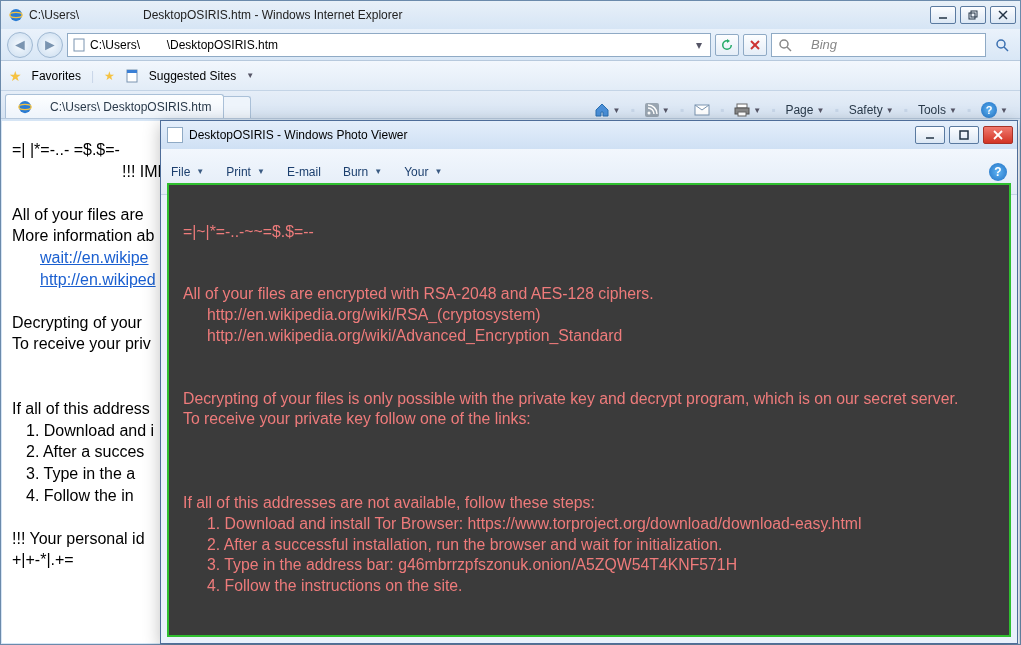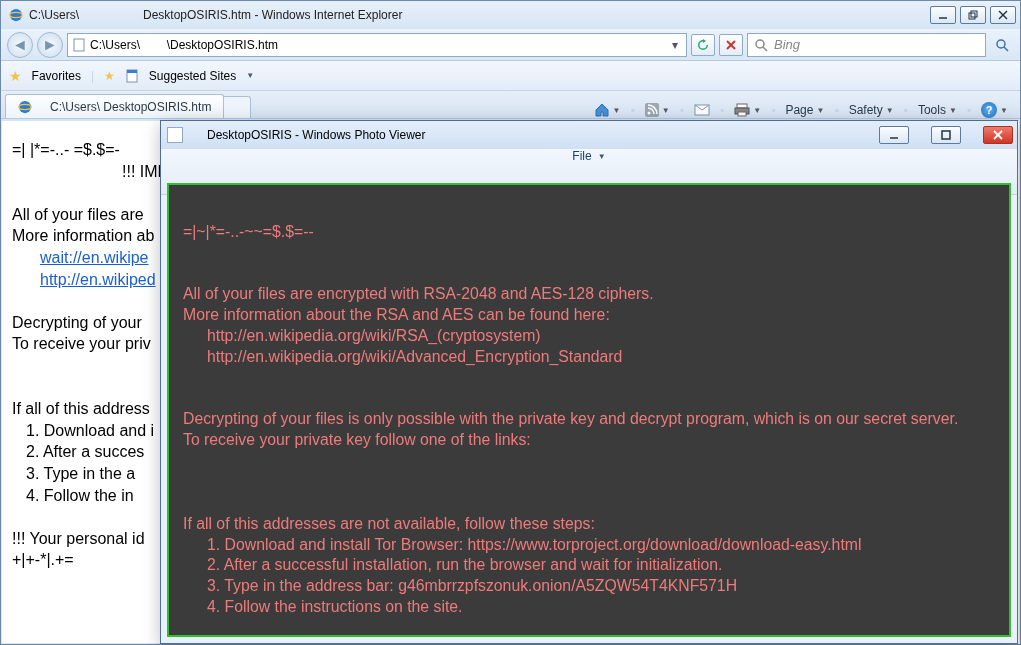--- a/index.html
+++ b/index.html
@@ -11,42 +11,42 @@
   .ie-titlebar .spacer { flex:1; }
   .winbtn { width:26px; height:18px; margin-left:4px; border:1px solid #5a7aa0; background:linear-gradient(#fcfdff,#dbe7f4); border-radius:2px; display:flex; align-items:center; justify-content:center; font-size:10px; color:#234; cursor:pointer;}
   .winbtn svg { width:10px; height:10px; }
   .ie-nav { height:32px; display:flex; align-items:center; padding:2px 6px; gap:4px; background:linear-gradient(#eaf2fb,#d9e7f6); border-bottom:1px solid #b7c9dd; }
   .navcircle { width:26px; height:26px; border-radius:50%; background:radial-gradient(#f5faff,#cadcee); border:1px solid #9fb8d2; display:flex; align-items:center; justify-content:center; color:#7a94b0;}
   .addrbox { flex:1; height:24px; border:1px solid #8faac5; background:#fff; display:flex; align-items:center; padding:0 4px; font-size:12px; }
   .addrbox .pageicon { width:14px; height:14px; margin-right:4px; }
   .addrbox input { flex:1; border:none; outline:none; font-size:12px; }
   .addrbox .dd { width:14px; color:#556; text-align:center; cursor:pointer;}
   .smallbtn { width:24px; height:22px; border:1px solid #8faac5; background:linear-gradient(#fdfeff,#e4edf7); display:flex; align-items:center; justify-content:center; cursor:pointer; border-radius:2px;}
-  .searchbox { width:239px; height:24px; border:1px solid #8faac5; background:#fff; display:flex; align-items:center; padding:0 6px; gap:6px; color:#888; font-style:italic; font-size:13px;}
+  .searchbox { width:215px; height:24px; border:1px solid #8faac5; background:#fff; display:flex; align-items:center; padding:0 6px; gap:19px; color:#888; font-style:italic; font-size:13px;}
   .ie-fav { height:30px; display:flex; align-items:center; padding:0 8px; gap:10px; background:linear-gradient(#f2f7fd,#e2ecf7); border-bottom:1px solid #c4d4e6; font-size:12px;}
   .favstar { color:#f5c242; font-size:14px;}
   .ie-tabs { height:28px; display:flex; align-items:flex-end; padding:0 4px; background:linear-gradient(#e6eef8,#d6e3f2); border-bottom:1px solid #b7c9dd;}
   .ie-tab { height:24px; padding:0 12px; background:linear-gradient(#fdfeff,#eef4fb); border:1px solid #aac0d8; border-bottom:none; border-radius:3px 3px 0 0; display:flex; align-items:center; gap:18px; font-size:12px; color:#2a3a4a; cursor:pointer;}
   .ie-tab .ieicon { width:14px; height:14px; }
   .newtab { width:28px; height:22px; border:1px solid #aac0d8; border-bottom:none; background:#eef4fb; margin-left:-1px; border-radius:0 3px 0 0;}
   .ie-cmdbar { flex:1; display:flex; align-items:center; justify-content:flex-end; gap:10px; padding-right:8px; font-size:12px; color:#2a3a4a;}
   .cmditem { display:flex; align-items:center; gap:3px; cursor:pointer;}
   .cmditem .dd { font-size:8px; color:#556;}
   .ie-content { position:absolute; left:1px; top:120px; right:1px; bottom:1px; background:#fff; padding:18px 10px; font-size:16px; color:#000; line-height:1.35; overflow:hidden;}
   .ie-content a { color:#1a5fd0; text-decoration:underline; }
   .ie-content .indent { padding-left:28px; }
 
   
   .pv-window { position:absolute; left:160px; top:120px; width:858px; height:524px; border:1px solid #4e6d99; background:#e9f1fb; box-shadow:0 4px 16px rgba(0,0,0,.25); }
-  .pv-title { height:28px; background:linear-gradient(#e4eefb,#cfe0f4); display:flex; align-items:center; padding:0 4px 0 6px; font-size:12px; color:#000;gap:18px;}
+  .pv-title { height:28px; background:linear-gradient(#e4eefb,#cfe0f4); display:flex; align-items:center; padding:0 4px 0 6px; font-size:12px; color:#000;}
   .pv-title .spacer{flex:1;}
   .pv-title .pvicon { width:16px; height:16px; margin-right:6px; background:#fff; border:1px solid #8faac5;}
   .pv-winbtn { width:30px; height:18px; margin-left:4px; border:1px solid #5a7aa0; background:linear-gradient(#fcfdff,#dbe7f4); border-radius:2px; display:flex; align-items:center; justify-content:center; font-size:10px; cursor:pointer;}
   .pv-close { background:linear-gradient(#f07a6f,#d23323); border-color:#a83227; color:#fff;}
-  .pv-menu { height:46px; background:linear-gradient(#f2f7fd,#e3ecf7); display:flex; align-items:center; padding:0 10px; gap:22px; font-size:12px; color:#1c3f6e; border-bottom:1px solid #c4d4e6;flex-direction:column;}
+  .pv-menu { height:46px; background:linear-gradient(#f2f7fd,#e3ecf7); display:flex; align-items:center; padding:0 10px; gap:22px; font-size:12px; color:#1c3f6e; border-bottom:1px solid #c4d4e6;}
   .pv-menu .mitem { display:flex; align-items:center; gap:6px; cursor:pointer;}
   .pv-menu .dd{ font-size:8px; color:#3a5a82;}
   .pv-menu .help { margin-left:auto; width:18px; height:18px; border-radius:50%; background:radial-gradient(#5fb4f4,#1f6fc2); color:#fff; display:flex; align-items:center; justify-content:center; font-weight:bold; font-size:12px; cursor:pointer;}
   .pv-canvas { position:absolute; left:6px; right:6px; top:62px; bottom:6px; background:#3b3b3b; border:2px solid #2fbf2f; padding:16px 14px; color:#ee7b7b; font-size:15.8px; line-height:1.32; font-family:"Segoe UI", sans-serif; white-space:pre-wrap; overflow:hidden;}
   .pv-canvas .l { display:block; }
   .pv-canvas .ind1 { padding-left:24px; }
 
   .ieicon-svg { width:14px; height:14px; }
 </style>
 </head>
@@ -255,19 +255,19 @@
         <span class="dd">▼</span>
       </span>
     <span class="mitem">
         <span>Your</span>
         <span class="dd">▼</span>
       </span>
     <span class="help">?</span>
   </div>
   <div class="pv-canvas">
 <span class="l">=|~|*=-..-~~=$.$=--</span>
-<span class="l">&nbsp;</span><span class="l">All of your files are encrypted with RSA-2048 and AES-128 ciphers.</span><span class="l">More information about the RSA and AES can be found here:</span><span class="l ind1">http://en.wikipedia.org/wiki/RSA_(cryptosystem)</span><span class="l ind1">http://en.wikipedia.org/wiki/Advanced_Encryption_Standard</span>
+<span class="l">&nbsp;</span><span class="l">All of your files are encrypted with RSA-2048 and AES-128 ciphers.</span><span class="l ind1">http://en.wikipedia.org/wiki/RSA_(cryptosystem)</span><span class="l ind1">http://en.wikipedia.org/wiki/Advanced_Encryption_Standard</span>
 <span class="l">&nbsp;</span><span class="l">Decrypting of your files is only possible with the private key and decrypt program, which is on our secret server.</span><span class="l">To receive your private key follow one of the links:</span>
 <span class="l">&nbsp;</span>
 <span class="l">If all of this addresses are not available, follow these steps:</span><span class="l ind1">1. Download and install Tor Browser: https://www.torproject.org/download/download-easy.html</span><span class="l ind1">2. After a successful installation, run the browser and wait for initialization.</span><span class="l ind1">3. Type in the address bar: g46mbrrzpfszonuk.onion/A5ZQW54T4KNF571H</span><span class="l ind1">4. Follow the instructions on the site.</span>
 
   </div>
 </div>
 
 </body></html>

